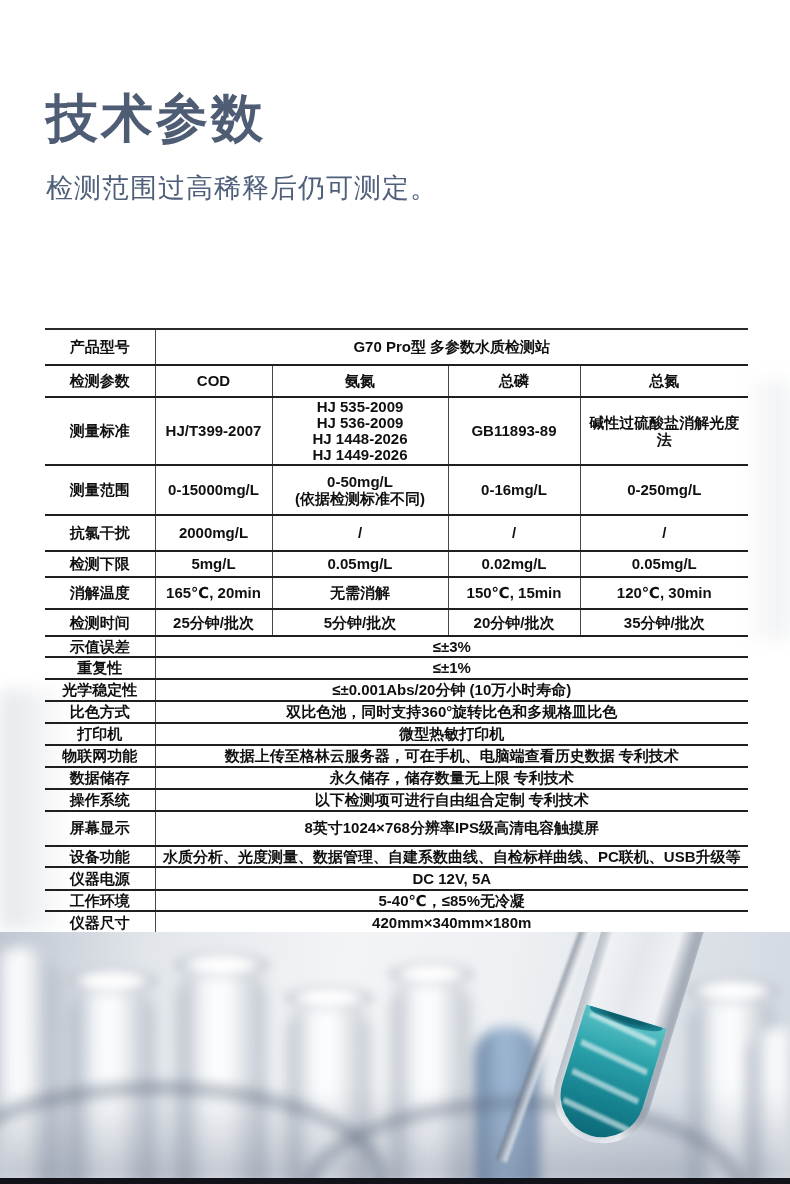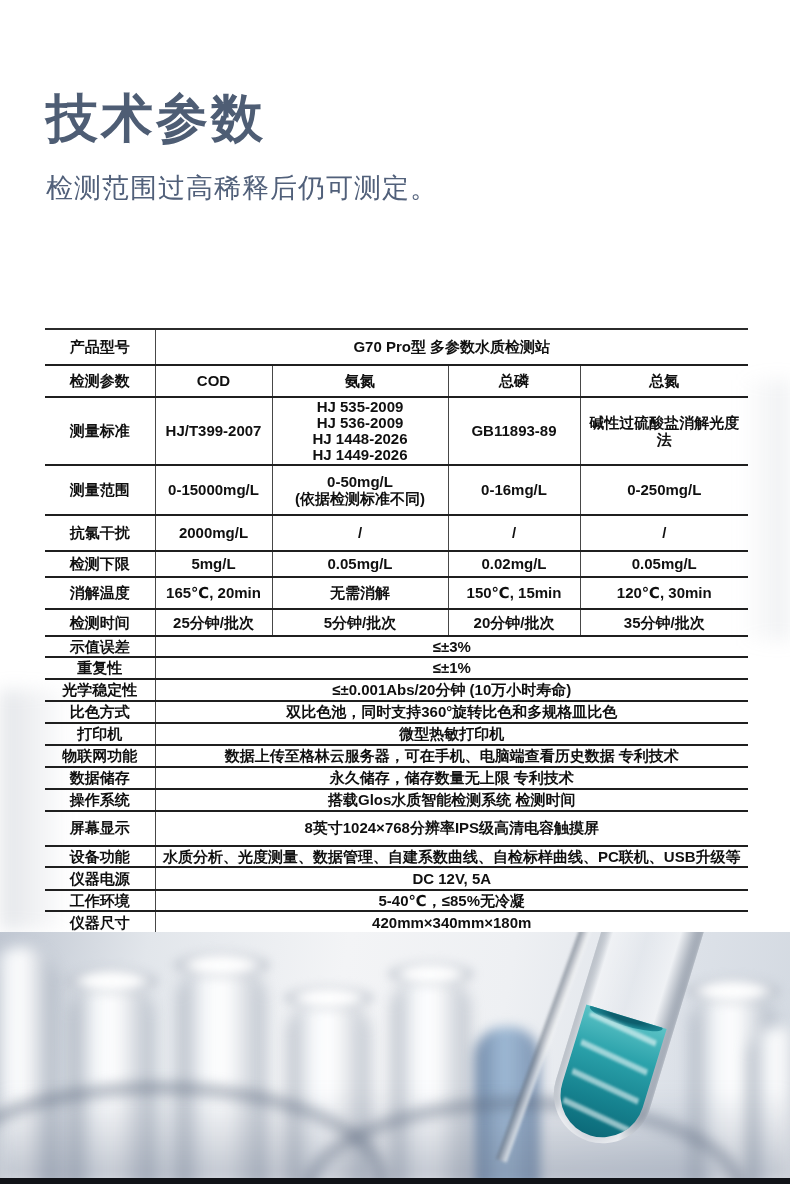--- a/index.html
+++ b/index.html
@@ -168,21 +168,21 @@
       <tr style="height:22px;">
         <td class="lbl">物联网功能</td>
         <td colspan="4">数据上传至格林云服务器，可在手机、电脑端查看历史数据 专利技术</td>
       </tr>
       <tr style="height:22px;">
         <td class="lbl">数据储存</td>
         <td colspan="4">永久储存，储存数量无上限 专利技术</td>
       </tr>
       <tr style="height:22px;">
         <td class="lbl">操作系统</td>
-        <td colspan="4">搭载Glos水质智能检测系统 检测时间</td>
+        <td colspan="4">以下检测项可进行自由组合定制 专利技术</td>
       </tr>
       <tr style="height:35px;">
         <td class="lbl">屏幕显示</td>
         <td colspan="4">8英寸1024×768分辨率IPS级高清电容触摸屏</td>
       </tr>
       <tr style="height:16px;">
         <td class="lbl">设备功能</td>
         <td colspan="4">水质分析、光度测量、数据管理、自建系数曲线、自检标样曲线、PC联机、USB升级等</td>
       </tr>
       <tr style="height:23px;">

